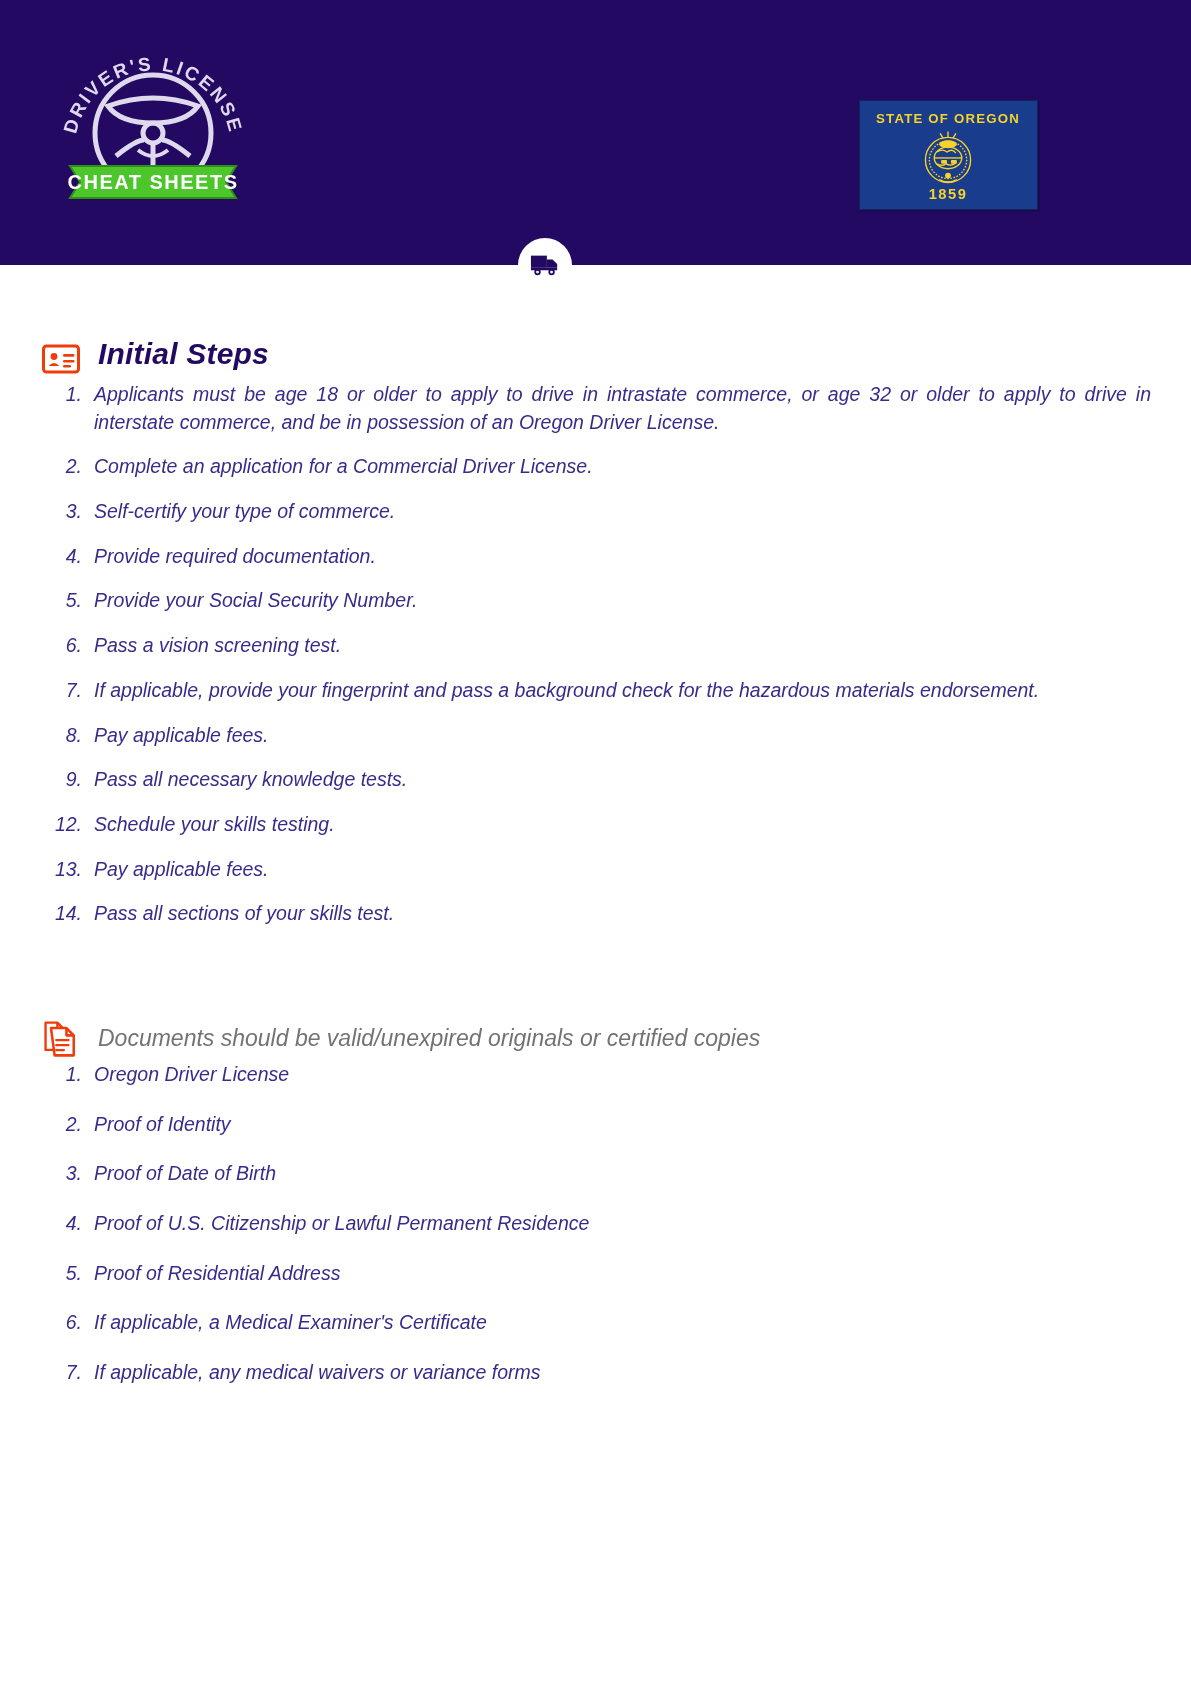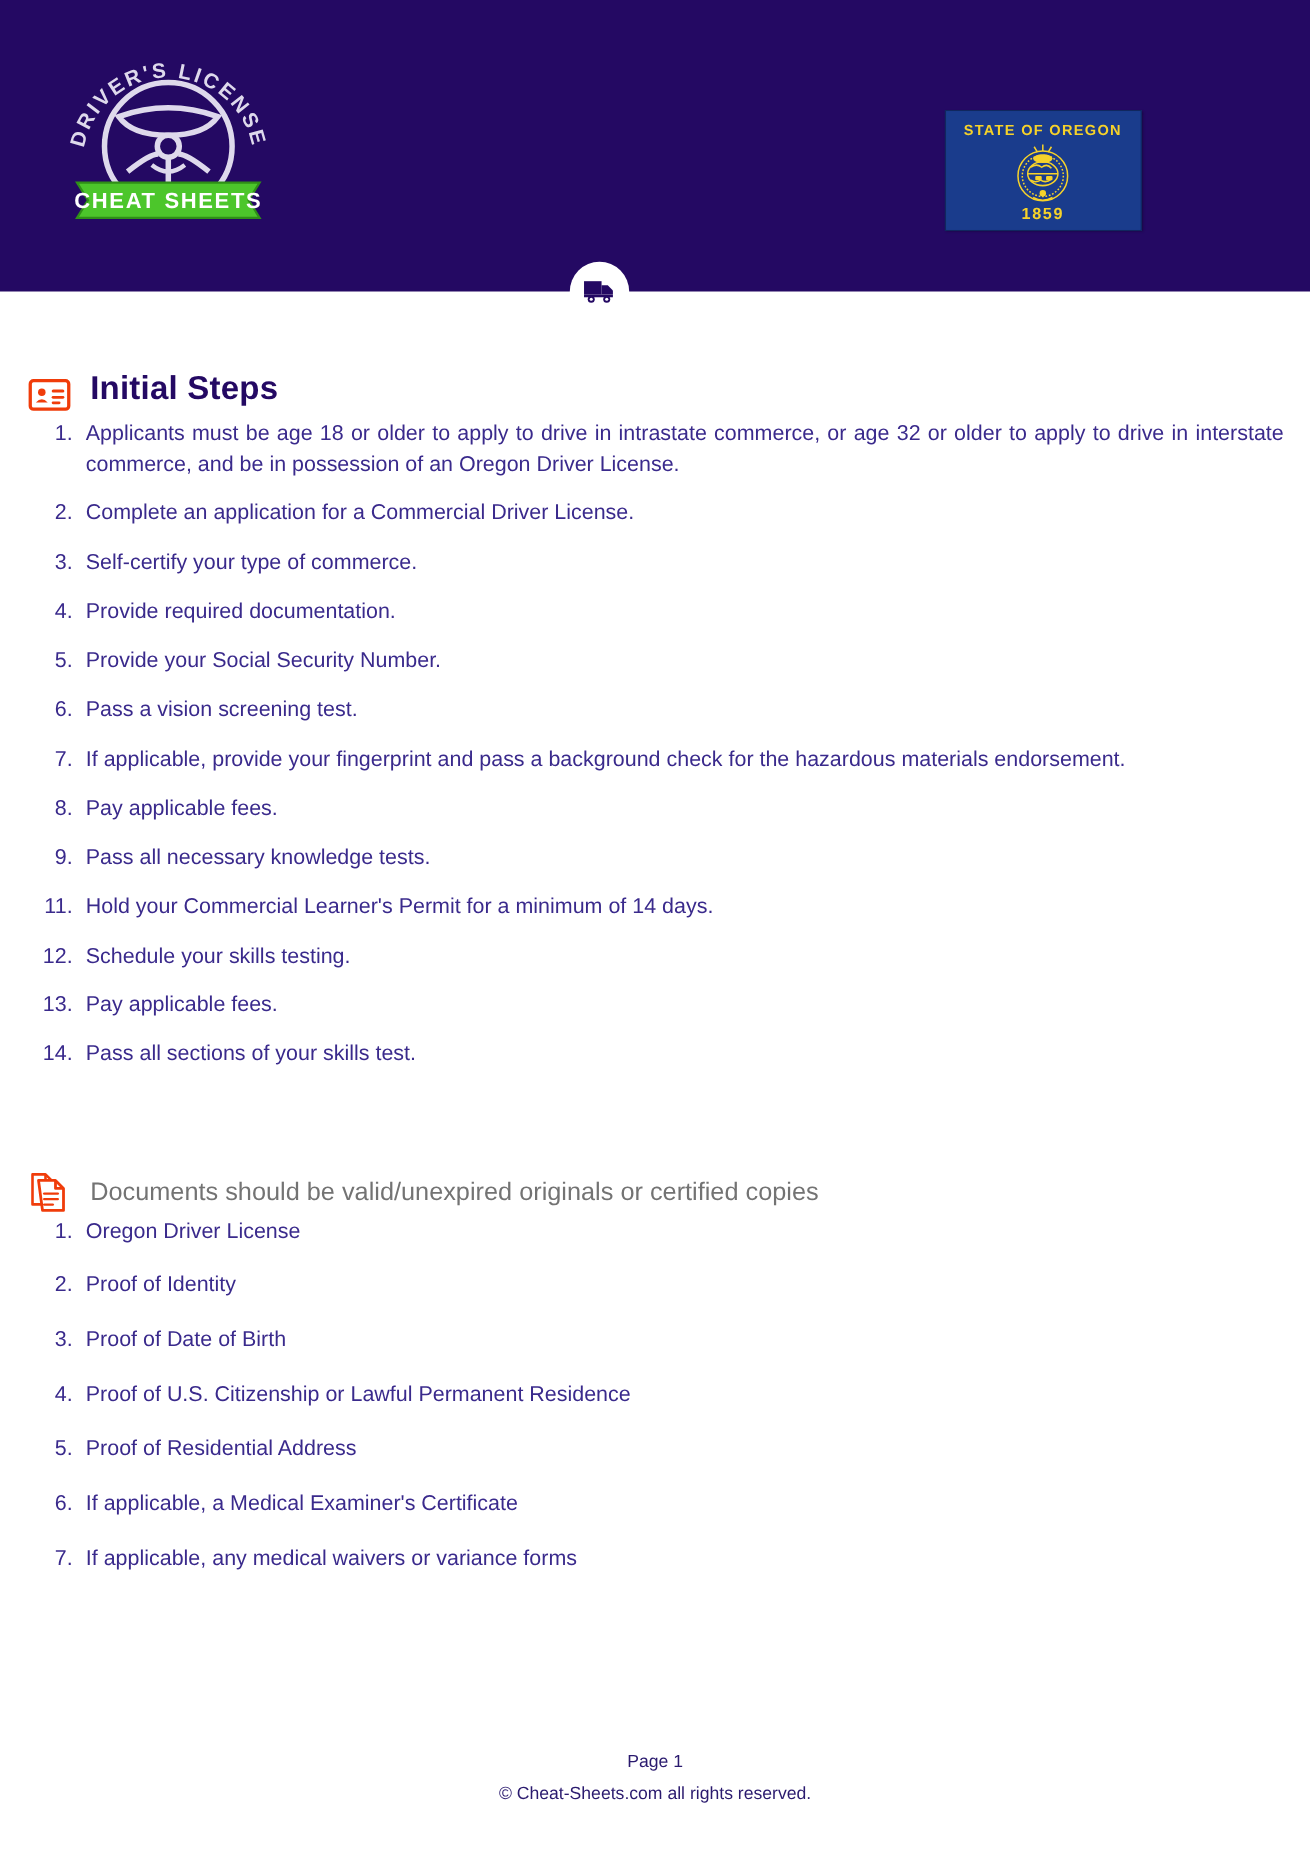--- a/index.html
+++ b/index.html
@@ -86,21 +86,22 @@
     display: flex;
     align-items: center;
     justify-content: center;
     z-index: 5;
   }
   .truck-badge svg { width: 30px; height: 30px; display: block; }
 
   
   .content {
     position: relative;
-    padding: 0 24px;
+    padding: 0 40px;
+    font-style: italic;
   }
 
   .section { position: relative; }
 
   .section-head {
     display: flex;
     align-items: flex-start;
     gap: 16px;
   }
   .section-icon {
@@ -304,24 +305,20 @@
           </li>
         <li>
             <span class="num">8.</span>
             <span class="txt nojust">Pay applicable fees.</span>
           </li>
         <li>
             <span class="num">9.</span>
             <span class="txt nojust">Pass all necessary knowledge tests.</span>
           </li>
         <li>
-            <span class="num">11.</span>
-            <span class="txt nojust">Hold your Commercial Learner's Permit for a minimum of 14 days.</span>
-          </li>
-        <li>
             <span class="num">12.</span>
             <span class="txt nojust">Schedule your skills testing.</span>
           </li>
         <li>
             <span class="num">13.</span>
             <span class="txt nojust">Pay applicable fees.</span>
           </li>
         <li>
             <span class="num">14.</span>
             <span class="txt nojust">Pass all sections of your skills test.</span>
@@ -375,18 +372,14 @@
             <span class="txt nojust">If applicable, a Medical Examiner's Certificate</span>
           </li>
         <li>
             <span class="num">7.</span>
             <span class="txt nojust">If applicable, any medical waivers or variance forms</span>
           </li>
       </ol>
     </div>
   </div>
 
-  <div class="footer">
-    <div class="pagenum">Page 1</div>
-    <div class="copy">©  Cheat-Sheets.com all rights reserved.</div>
-  </div>
 
 </div>
 
 </body></html>

